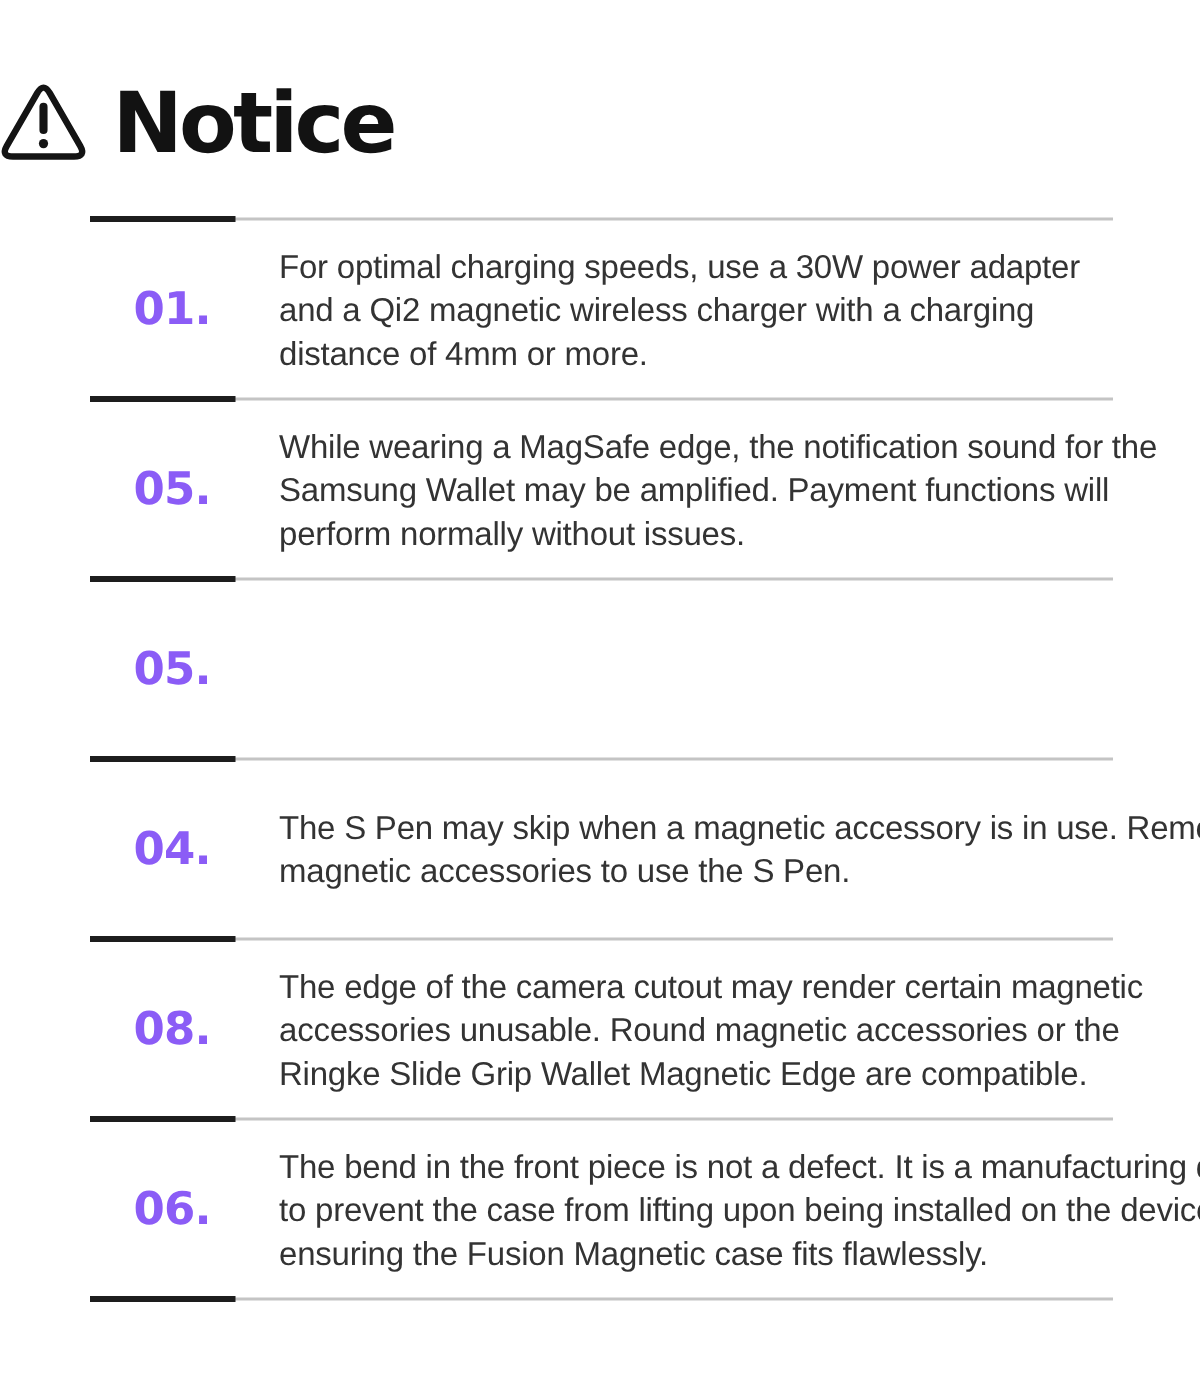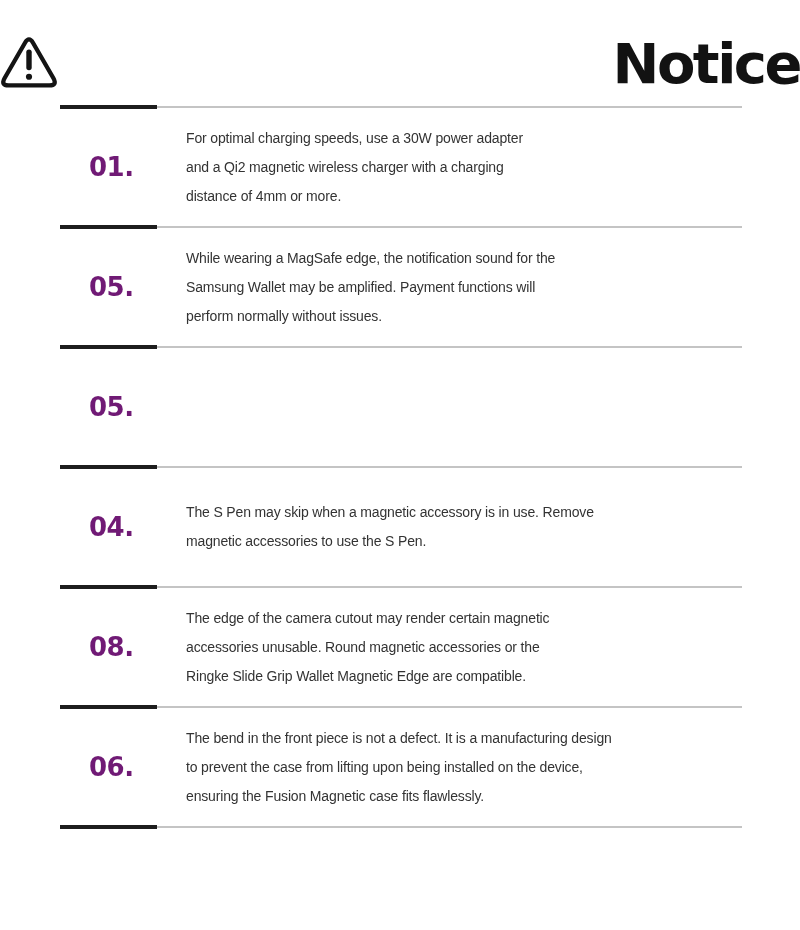--- a/index.html
+++ b/index.html
@@ -10,26 +10,26 @@
   .page {
     position: relative;
     width: 800px;
     height: 930px;
     background: #ffffff;
     font-family: "Liberation Sans", sans-serif;
     overflow: hidden;
   }
   
   .title-block {
-    height: 105px;
+    height: 144px;
     box-sizing: border-box;
     padding-top: 22px;
     display: flex;
     align-items: center;
-    justify-content: space-between;
+    justify-content: flex-start;
     gap: 17px;
   }
   .warning-icon {
     display: inline-flex;
     transform: translateY(-2px);
   }
   .warning-icon svg { display: block; }
   .page-title {
     margin: 0;
     font-family: "DejaVu Sans", sans-serif;
@@ -67,27 +67,27 @@
     padding: 0 54px 0 60px;
     display: flex;
     align-items: center;
   }
   .notice-number {
     flex: 0 0 126px;
     box-sizing: border-box;
     padding-left: 29px;
     font-family: "DejaVu Sans", sans-serif;
     font-weight: bold;
-    font-size: 26px;
-    color: #701a75;
+    font-size: 30px;
+    color: #8b5cf6;
     letter-spacing: -0.5px;
   }
   .notice-text {
     flex: 1 1 auto;
-    font-size: 14px;
+    font-size: 22px;
     line-height: 29px;
     letter-spacing: -0.15px;
     color: #333333;
     white-space: pre;
   }
 </style>
 </head>
 <body>
 
 <div class="page">

